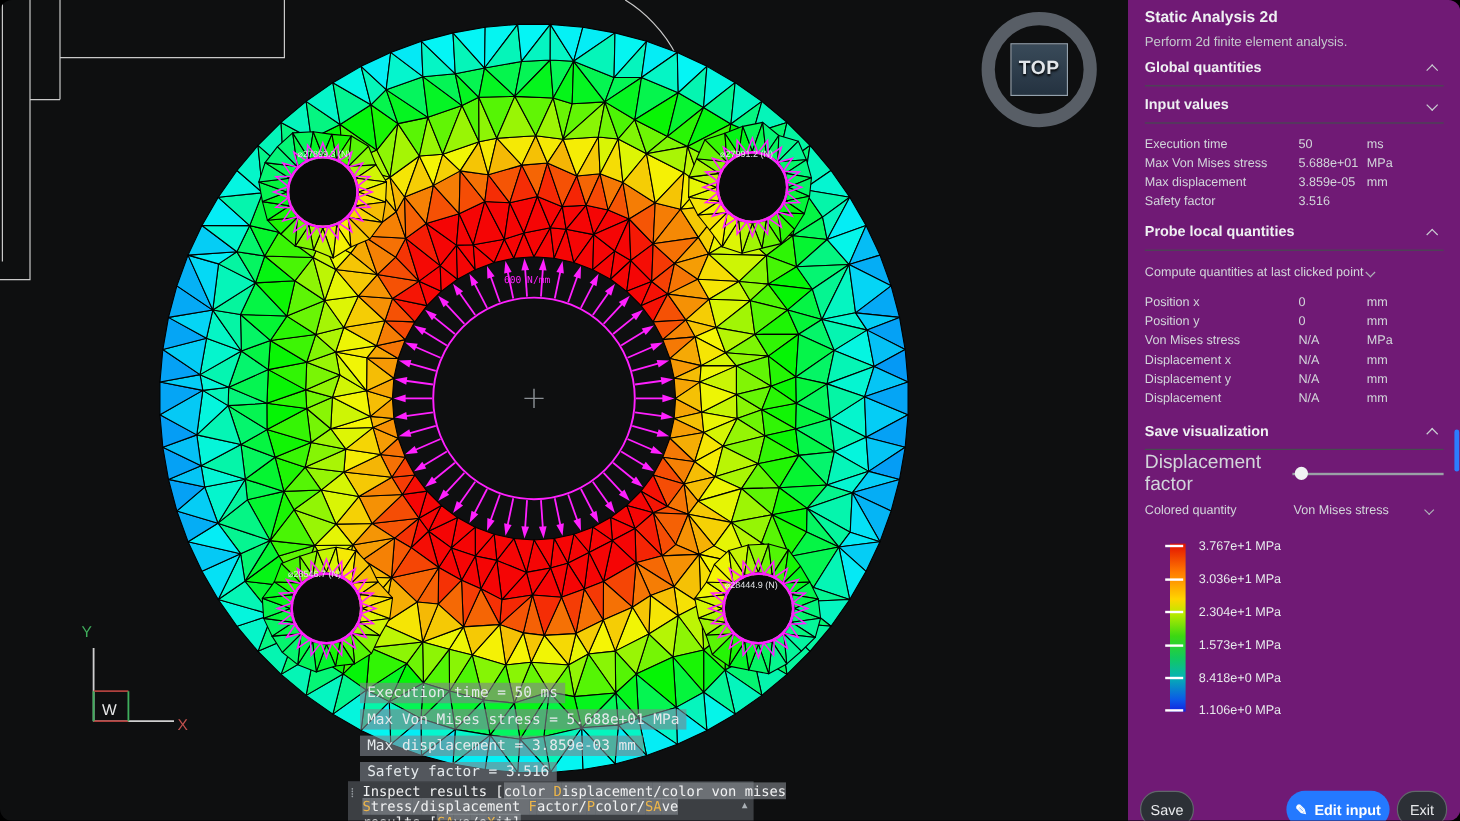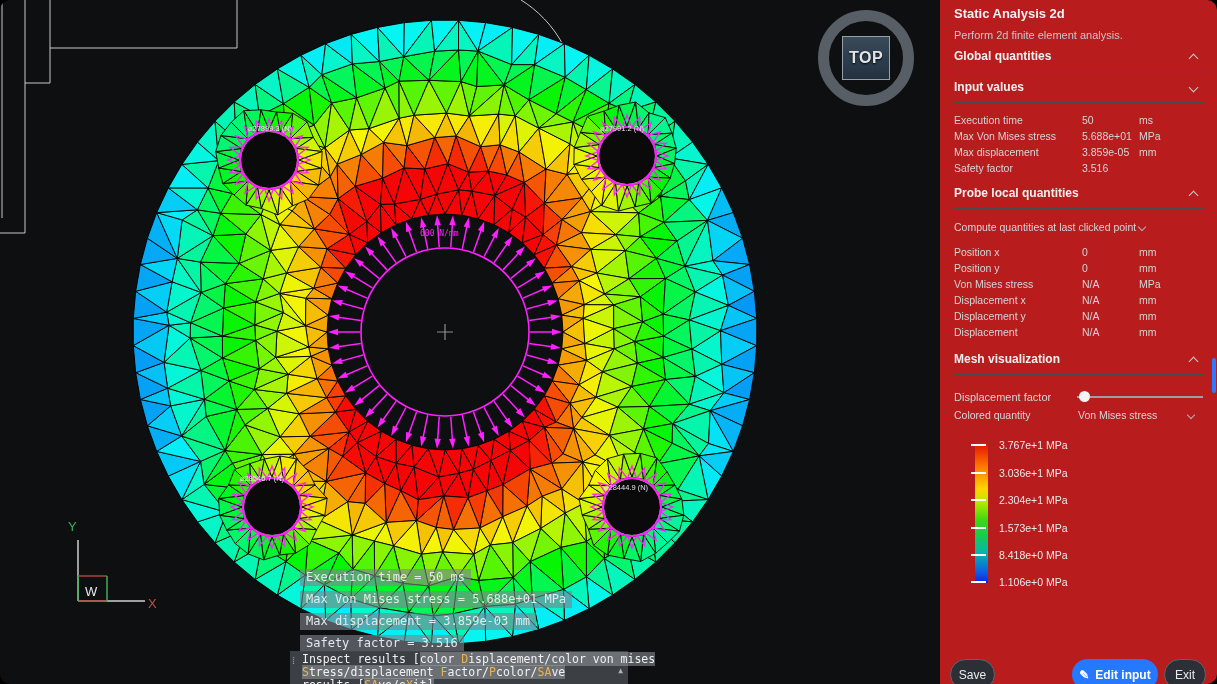--- a/index.html
+++ b/index.html
@@ -21,37 +21,37 @@
   .cmd-hline{display:table;background:rgba(126,133,140,0.62);padding:1px 6px 2px 6px;margin-bottom:5px;}
   .cmd-prompt{position:absolute;left:290px;top:651px;width:338px;height:40px;
               background:rgba(64,67,71,0.93);font-family:"DejaVu Sans Mono",monospace;
               font-size:11.5px;line-height:13px;color:#f0f1f2;padding:2px 18px 0 12px;box-sizing:border-box;}
   .cmd-prompt .grip{position:absolute;left:2px;top:3px;color:#9aa0a5;font-size:11px;}
   .cmd-prompt .caret-up{position:absolute;right:5px;top:13px;color:#aab0b5;font-size:8px;}
   .pline{white-space:nowrap;}
   .pline .hl{background:rgba(155,161,168,0.5);}
   .pline .key{color:#ecb549;}
   
-  .sidebar{position:absolute;left:940px;top:0;width:277px;height:684px;background:#b91c1c;
+  .sidebar{position:absolute;left:940px;top:0;width:277px;height:684px;background:#701a75;
            box-sizing:border-box;padding:6px 14px 0 14px;color:#d5d8db;}
   .sb-title{font-size:13px;font-weight:bold;color:#eef0f2;}
   .sb-sub{font-size:11px;color:#c4c8cc;margin-top:8px;}
   .sb-head{display:flex;justify-content:space-between;align-items:center;font-size:12px;font-weight:bold;
            color:#eef0f2;padding:8px 2px 8px 0;border-bottom:1px solid #474b50;cursor:pointer;}
   .chev{display:inline-block;width:6px;height:6px;border-right:1.6px solid #c9cdd1;
         border-bottom:1.6px solid #c9cdd1;transform:rotate(45deg);margin-right:4px;}
   .chev.up{transform:rotate(-135deg);margin-top:4px;}
   .chev.sm{width:5px;height:5px;border-color:#aeb3b8;}
   .qrows{margin-top:9px;}
   .qrow{display:flex;align-items:center;height:16px;font-size:10.5px;color:#d2d6da;}
   .ql{width:128px;}
   .qv{width:57px;}
   .qu{flex:1;}
   .compute-row{display:flex;align-items:center;gap:3px;margin-top:12px;font-size:10.5px;color:#d2d6da;cursor:pointer;}
-  .df-row{display:flex;align-items:center;margin-top:16px;font-size:11px;color:#d2d6da;}
+  .df-row{display:flex;align-items:center;margin-top:2px;font-size:16px;color:#d2d6da;}
   .df-row .ql{width:124px;}
   .slider{position:relative;width:127px;height:12px;cursor:pointer;}
   .slider .track{position:absolute;left:0;right:0;top:5px;height:2px;background:#9aa0a6;}
   .slider .thumb{position:absolute;left:2px;top:0;width:11px;height:11px;border-radius:50%;background:#f1f3f4;}
   .cq-row{display:flex;align-items:center;margin-top:6px;font-size:10.5px;color:#d2d6da;}
   .cq-row .ql{width:124px;}
   .cq-val{width:110px;cursor:pointer;}
   
   .legend{position:relative;margin:22px 0 0 21px;height:142px;}
   .legend-bar{position:absolute;left:0;top:0;width:13px;height:140px;
@@ -1214,21 +1214,21 @@
           <span class="qu">mm</span>
         </div>
         <div class="qrow">
           <span class="ql">Displacement</span>
           <span class="qv">N/A</span>
           <span class="qu">mm</span>
         </div>
       </div>
 
     <div class="sb-head" style="margin-top:4px;">
-      <span>Mesh visualization</span>
+      <span>Save visualization</span>
       <span class="chev up"></span>
     </div>
     <div class="df-row">
       <span class="ql">Displacement factor</span>
       <span class="slider">
         <span class="track"></span>
         <span class="thumb"></span>
       </span>
     </div>
     <div class="cq-row">

